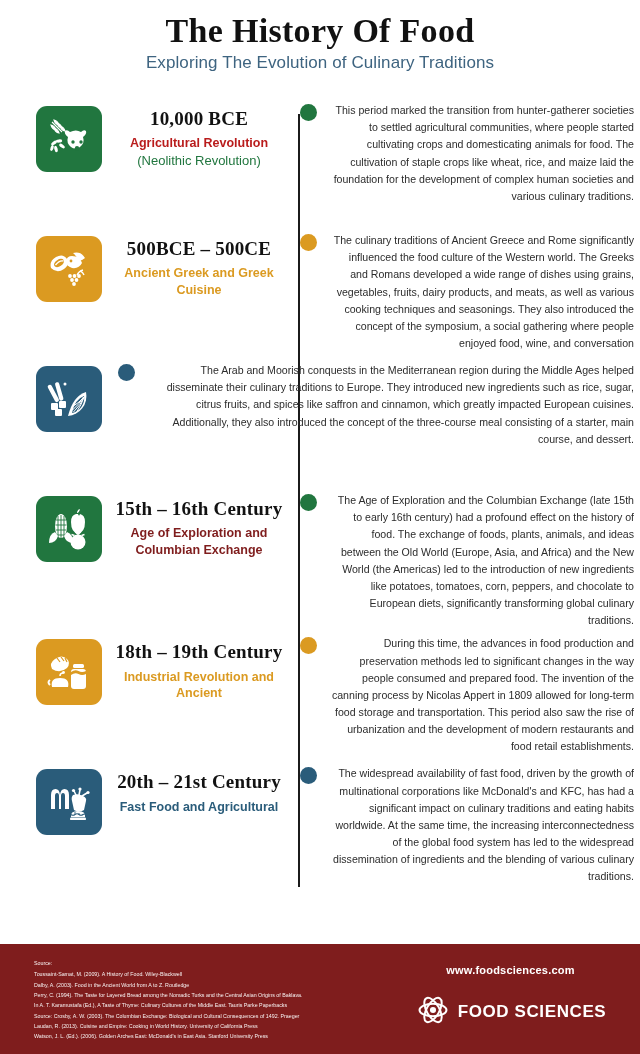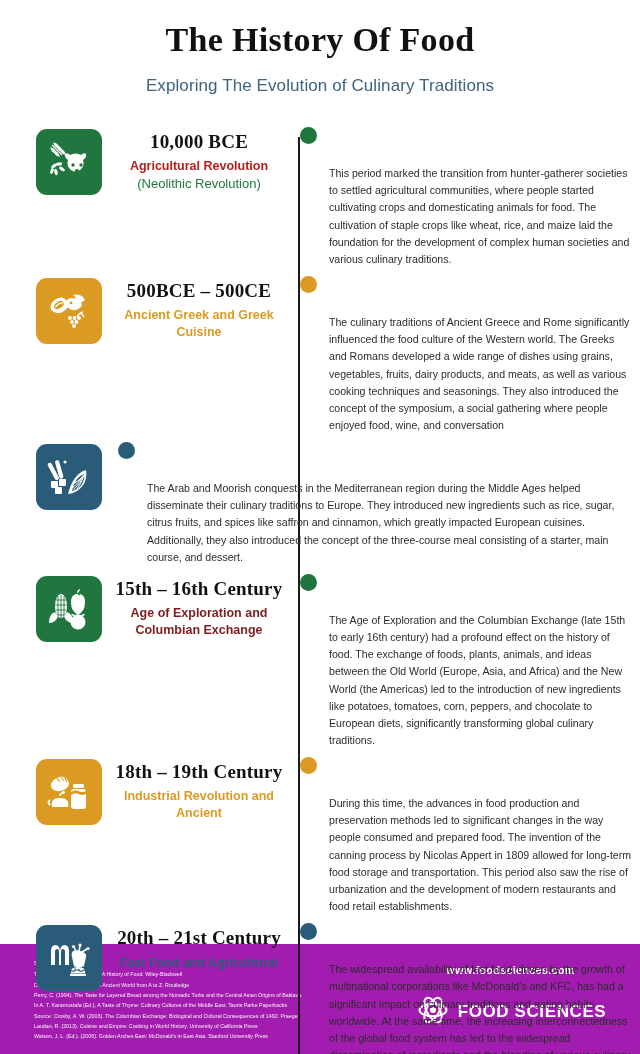--- a/index.html
+++ b/index.html
@@ -4,34 +4,34 @@
 <style>
   * { margin:0; padding:0; box-sizing:border-box; }
   body {
     width:640px; height:1054px;
     background:#ffffff;
     font-family:"Liberation Sans", sans-serif;
     overflow:hidden;
     position:relative;
   }
   
-  .header { padding-top:20px; text-align:center; }
+  .header { padding-top:11px; text-align:center; }
   .title {
     font-family:"Liberation Serif", serif;
     font-weight:bold;
     font-size:34px;
     letter-spacing:0.3px;
     color:#111111;
     line-height:1.15;
   }
   .subtitle {
     font-family:"Liberation Sans", sans-serif;
     font-size:17px;
     color:#3E6480;
-    margin-top:17px;
+    margin-top:3px;
     letter-spacing:0.1px;
   }
 
   
   .timeline {
     position:relative;
     margin-top:23px;
     padding-bottom:10px;
   }
   .axis {
@@ -105,30 +105,29 @@
   }
 
   .desc {
     flex:1 1 auto;
     font-size:10.6px;
     line-height:1.62;
     color:#2c2c2c;
     padding-top:6px;
     padding-right:6px;
     margin-left:5px;
-    text-align:left;
-    margin-top:40px;
+    text-align:right;
   }
 
   
   .footer {
     position:absolute;
     left:0; right:0; bottom:0;
     height:110px;
-    background:#a21caf;
+    background:#7f1d1d;
     display:flex;
     align-items:flex-start;
     padding:14px 22px 0 34px;
   }
   .sources {
     flex:1 1 auto;
     color:#ffffff;
     font-size:5.3px;
     line-height:1.95;
     opacity:0.95;

